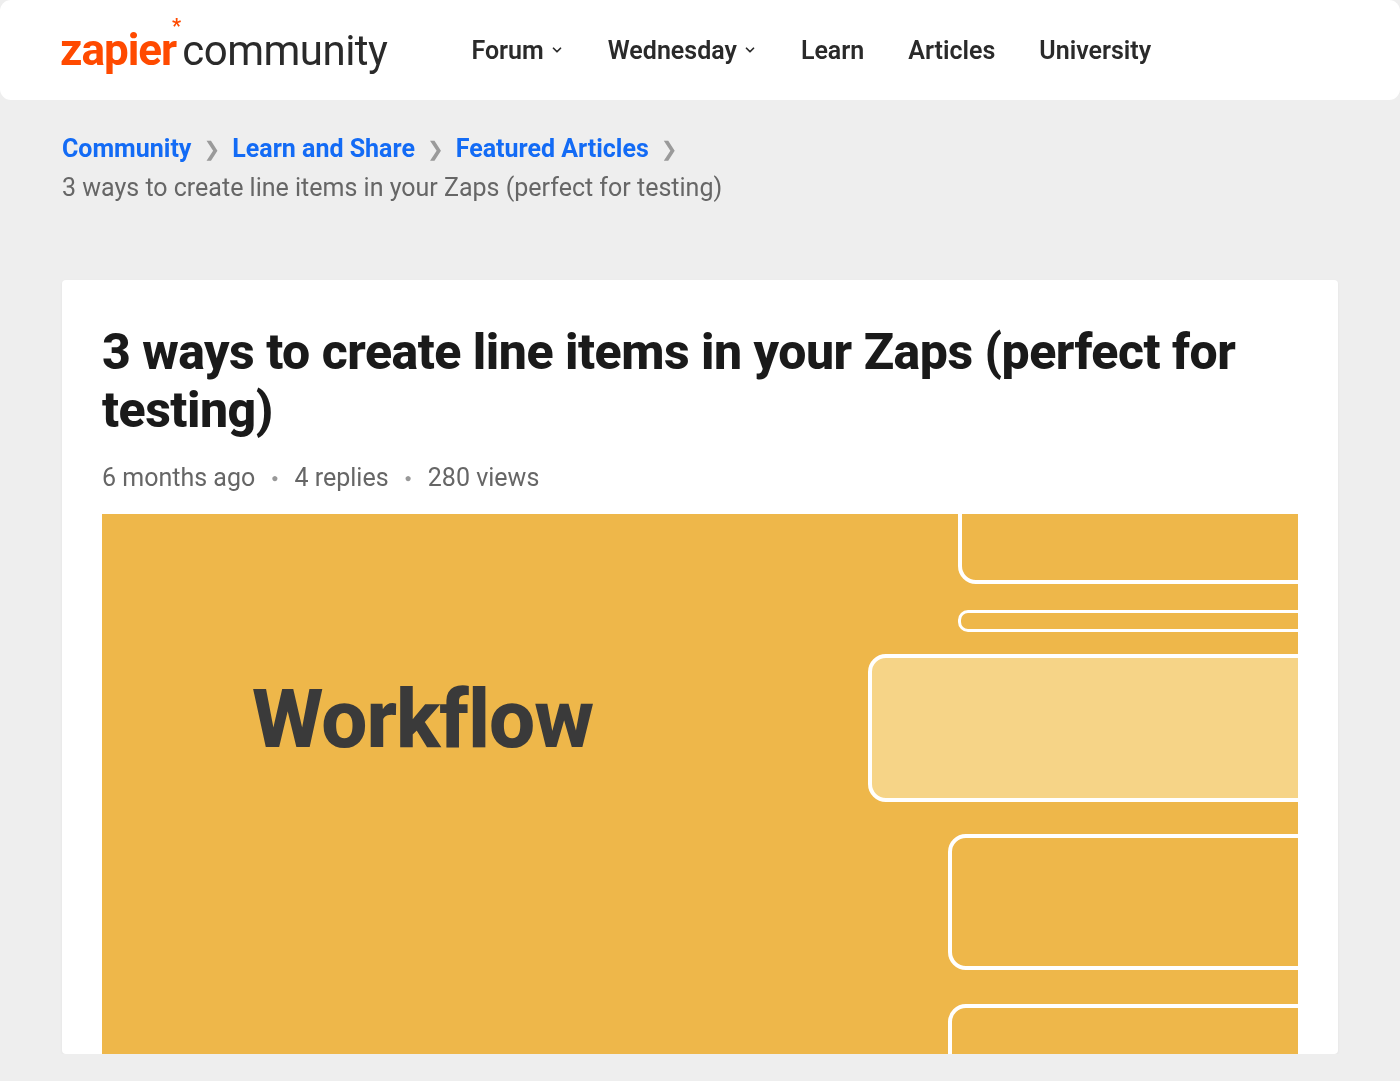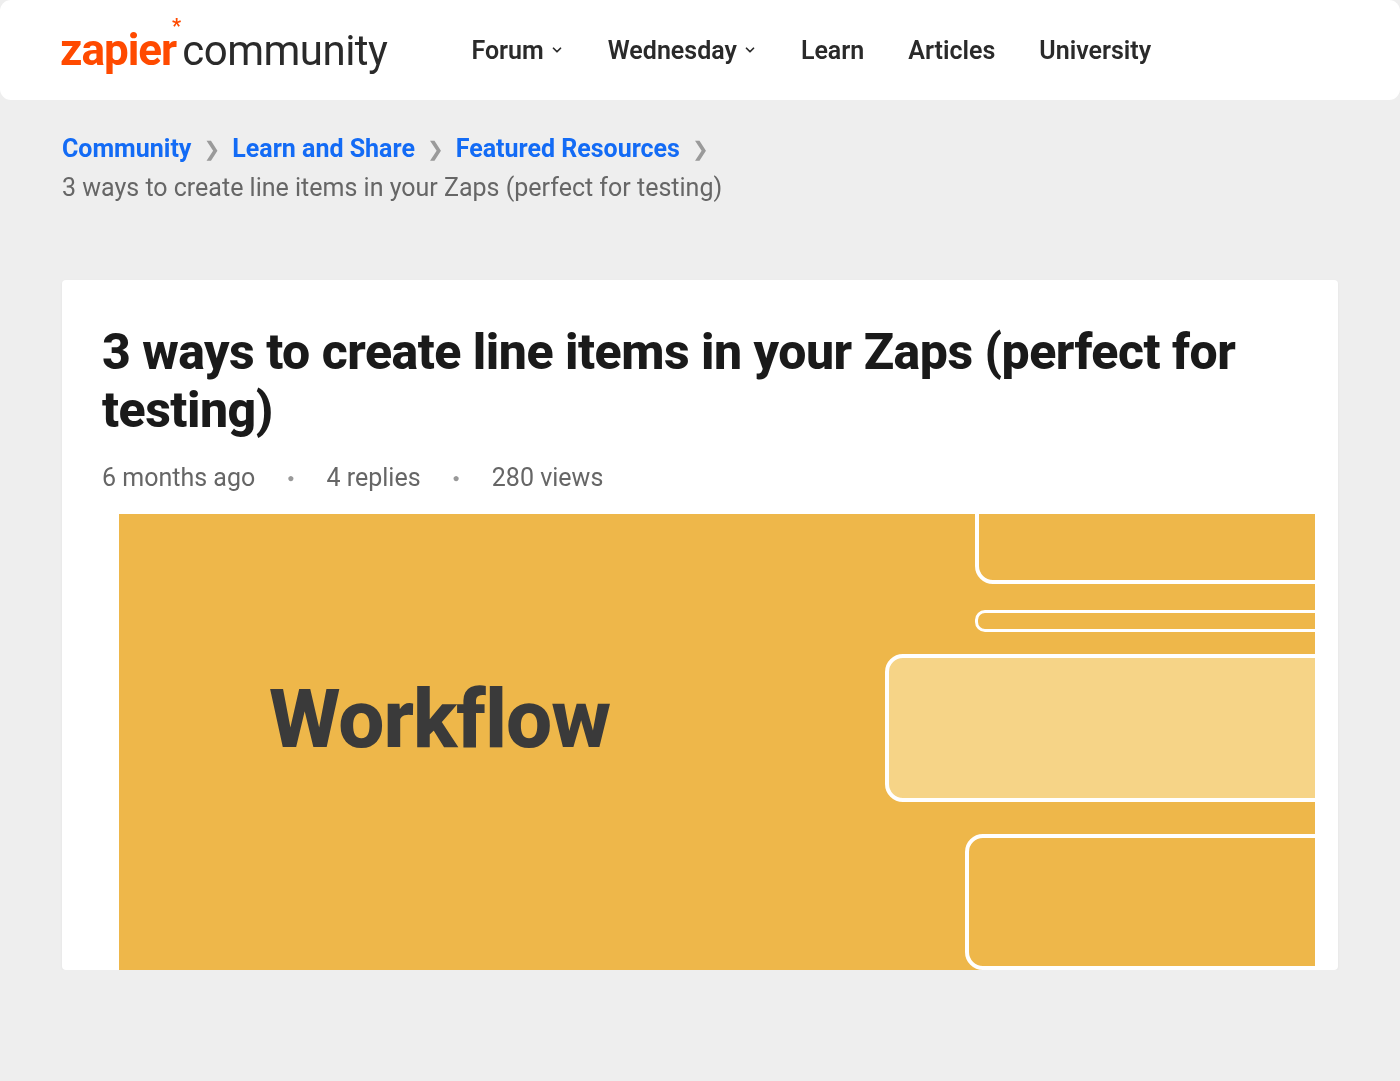--- a/index.html
+++ b/index.html
@@ -108,36 +108,35 @@
     line-height: 1.15;
     color: #1a1a1a;
     letter-spacing: -0.5px;
   }
   .meta {
     margin-top: 24px;
     font-size: 25px;
     color: #666;
     display: flex;
     align-items: center;
-    gap: 32px;
+    gap: 16px;
   }
   .meta-sep {
     color: #999;
     font-size: 12px;
   }
 
   
   .hero {
     margin-top: 22px;
     width: 100%;
-    height: 456px;
+    height: 540px;
     background: #eeb74a;
     position: relative;
     overflow: hidden;
-    margin-left: 17px;
   }
   .hero-text {
     position: absolute;
     left: 150px;
     top: 160px;
     font-size: 82px;
     font-weight: 800;
     line-height: 1.12;
     color: #3a3a3a;
     letter-spacing: -1px;
@@ -194,21 +193,21 @@
       <span>University</span>
     </div>
   </nav>
 </header>
 
 <div class="crumb-row">
   <span class="crumb-link">Community</span>
   <span class="crumb-sep">❯</span>
   <span class="crumb-link">Learn and Share</span>
   <span class="crumb-sep">❯</span>
-  <span class="crumb-link">Featured Resources</span>
+  <span class="crumb-link">Featured Articles</span>
   <span class="crumb-sep">❯</span>
   <span class="crumb-current">3 ways to create line items in your Zaps (perfect for testing)</span>
 </div>
 
 <article class="card">
   <h1 class="article-title">3 ways to create line items in your Zaps (perfect for testing)</h1>
 
   <div class="meta">
     <span>6 months ago</span>
     <span class="meta-sep">●</span>

